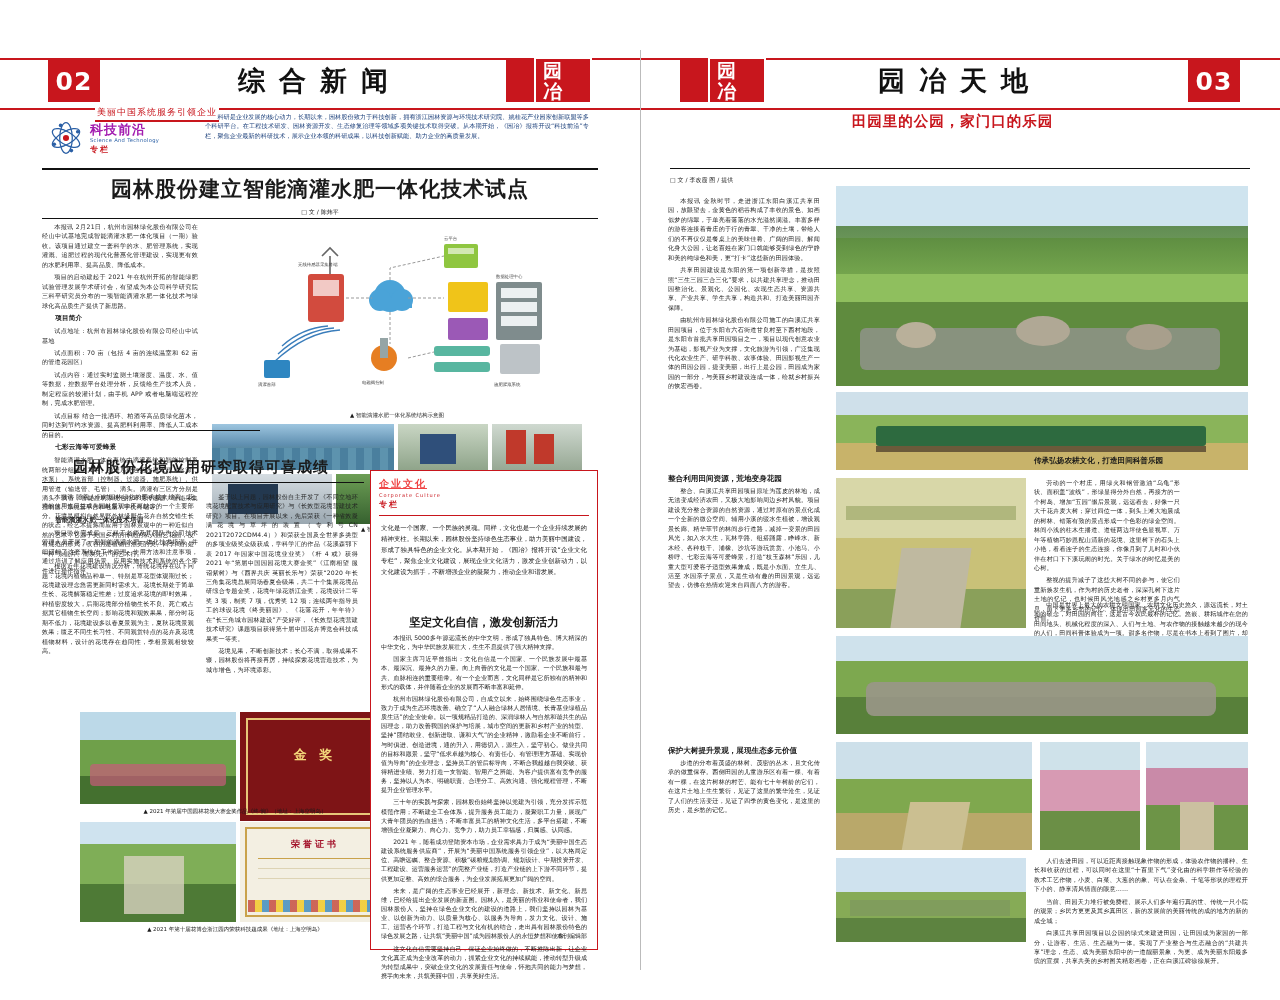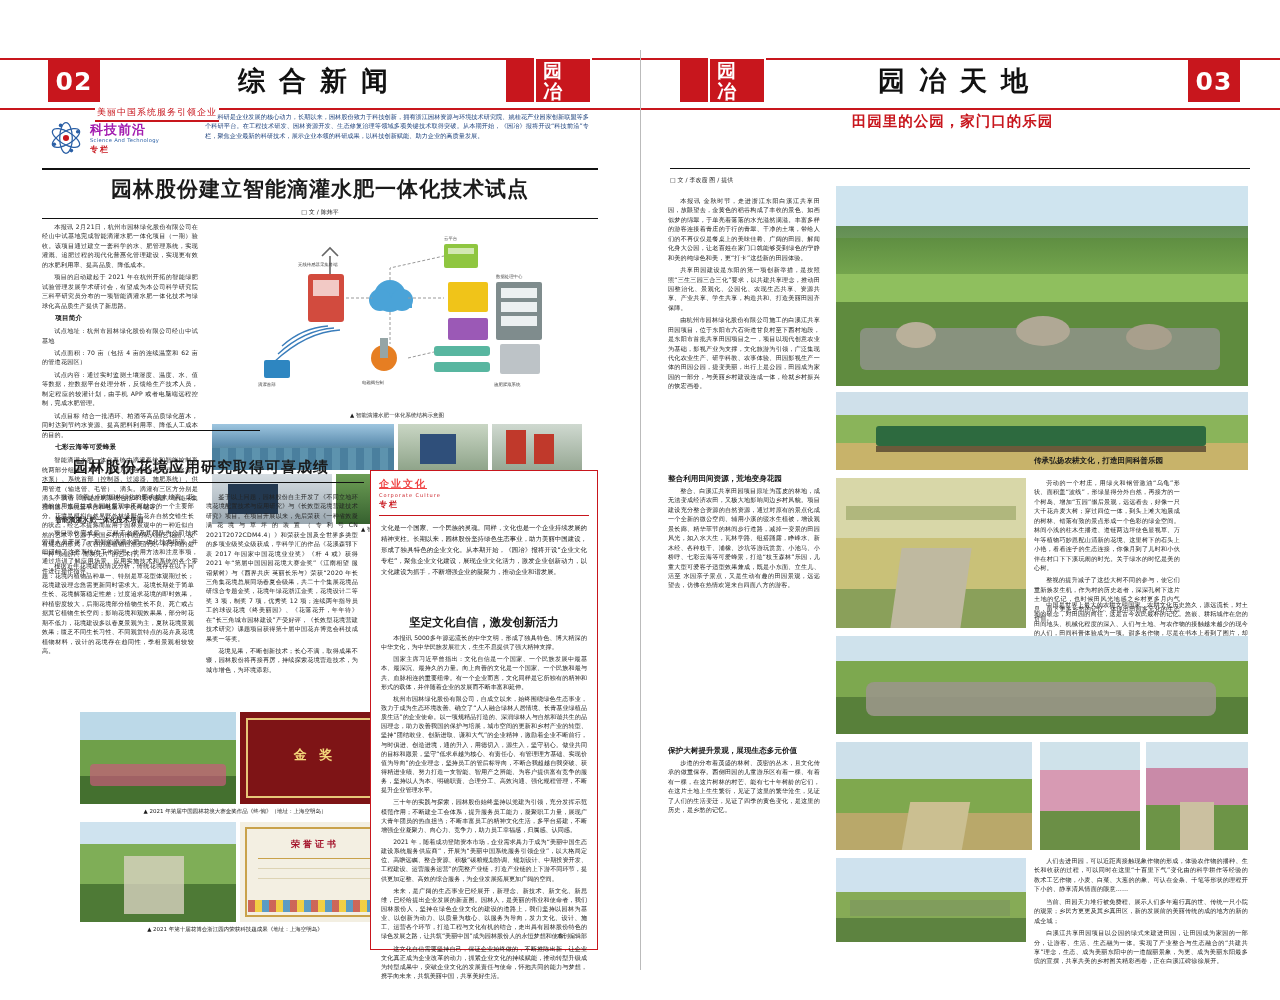--- a/index.html
+++ b/index.html
@@ -277,21 +277,21 @@
     </div>
     <div class="body-col" style="position:absolute; left:206px; top:492px; width:152px;">
       <p>鉴于以上问题，园林股份自主开发了《不同立地环境花境配置技术与应用研究》与《长效型花境营建技术研究》项目。在项目开展以来，先后荣获《一种省效凝满花境与草坪的装置（专利号CN 2021T2072CDM4.4）》和荣获全国及全世界多类型的多项业级奖众级获成，学科学汇的作品《花溪森鄂下表 2017 年园家中国花境业业奖》《杆 4 或》获得 2021 年“第届中国园园花境大赛金奖”《江南相望 服诏紫树》与《西界共庆 英丽长乐与》荣获“2020 年长三角集花境总展同场春夏会级果，共二十个集展花境品研综合专题金奖，花境年绿花浙江金奖，花境设计二等奖 3 项，制奖 7 项，优秀奖 12 项；连续两年指导员工的球设花境《终美丽园》、《花落花开，年年待》在“长三角城市园林建设”产受好评，《长效型花境营建技术研究》课题项目获得第十届中国花卉博览会科技成果奖一等奖。</p>
       <p>花境见果，不断创新技术；长心不满，取得成果不辍，园林股份将再接再厉，持续探索花境营造技术，为城市增色，为环境添彩。</p>
     </div>
 
     <div class="img" style="left:80px; top:712px; width:156px; height:92px;">
       <div style="position:absolute;inset:0;background:linear-gradient(#bcd9e8 0 30%,#6fa04a 30% 70%,#44702f 70%);"></div>
       <div style="position:absolute;left:10px;top:52px;width:136px;height:22px;background:#c75b7a;opacity:.7;border-radius:4px;"></div>
     </div>
-    <div class="img" style="left:240px; top:712px; width:150px; height:92px; background:#7e1416;">
+    <div class="img" style="left:240px; top:712px; width:150px; height:109px; background:#7e1416;">
       <div style="position:absolute;inset:6px;border:2px solid #e7c87a;"></div>
       <div style="position:absolute;left:0;right:0;top:34px;text-align:center;color:#f3d77a;font-size:13px;font-weight:bold;letter-spacing:4px;">金 奖</div>
     </div>
     <div class="fig-cap" style="left:70px; top:808px; width:330px;">▲ 2021 年第届中国园林花境大赛金奖作品《终·惋》（地址：上海空明岛）</div>
 
     <div class="img" style="left:80px; top:822px; width:156px; height:100px;">
       <div style="position:absolute;inset:0;background:linear-gradient(#cfe3ef 0 22%,#7fae57 22% 62%,#4e7a36 62%);"></div>
       <div style="position:absolute;left:44px;top:34px;width:60px;height:58px;background:#d8d2c0;opacity:.8;"></div>
     </div>
     <div class="img" style="left:240px; top:822px; width:150px; height:100px; background:#f3efe2;">

